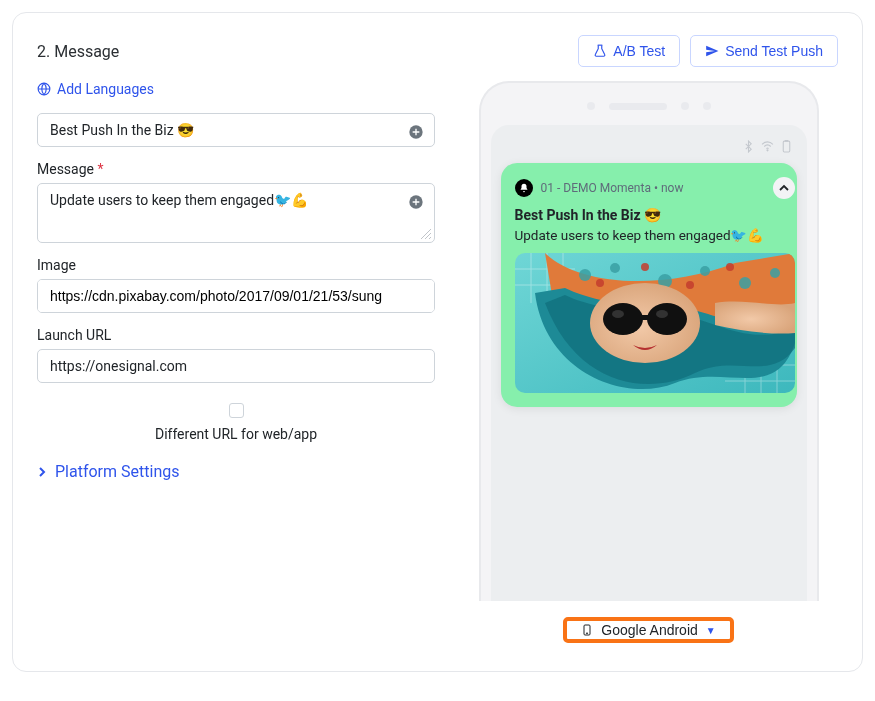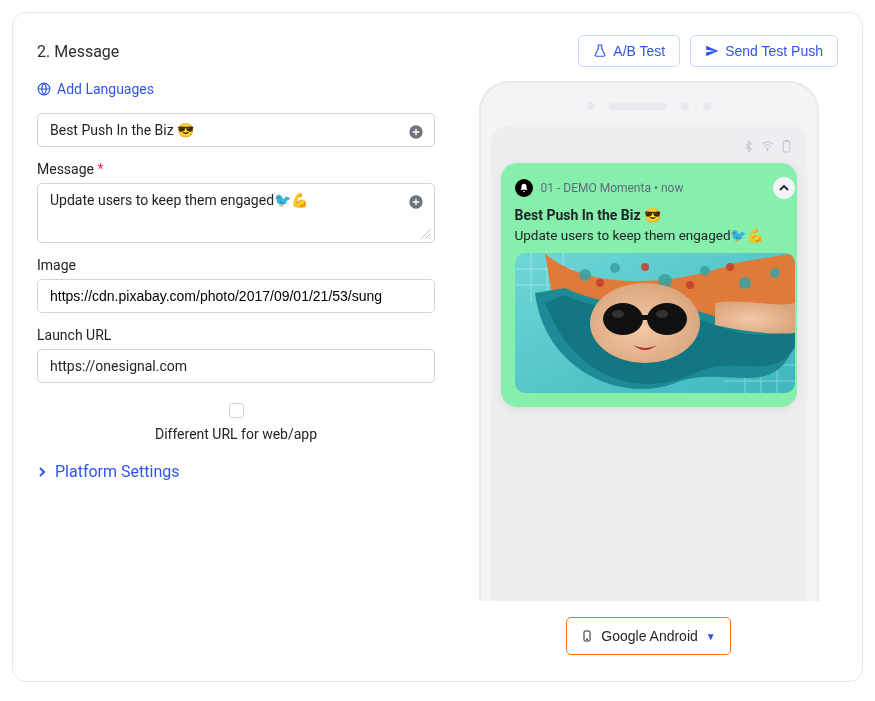--- a/index.html
+++ b/index.html
@@ -238,24 +238,24 @@
   .notif-img {
     width: 100%;
     height: 140px;
     border-radius: 10px;
     overflow: hidden;
     position: relative;
   }
   .notif-img svg { width: 100%; height: 100%; display: block; }
 
   .platform-switch {
-    border: 1px solid #f97316;
+    border: 4px solid #f97316;
     border-radius: 5px;
     background: #fff;
-    padding: 10px 14px;
+    padding: 1px 14px;
     font-size: 14px;
     color: #212529;
     cursor: pointer;
     display: inline-flex;
     align-items: center;
     gap: 8px;
     margin-top: 16px;
   }
   .platform-switch svg.phone-ico { width: 12px; height: 14px; }
   .platform-switch .caret { color: #2f54eb; font-size: 10px; }

